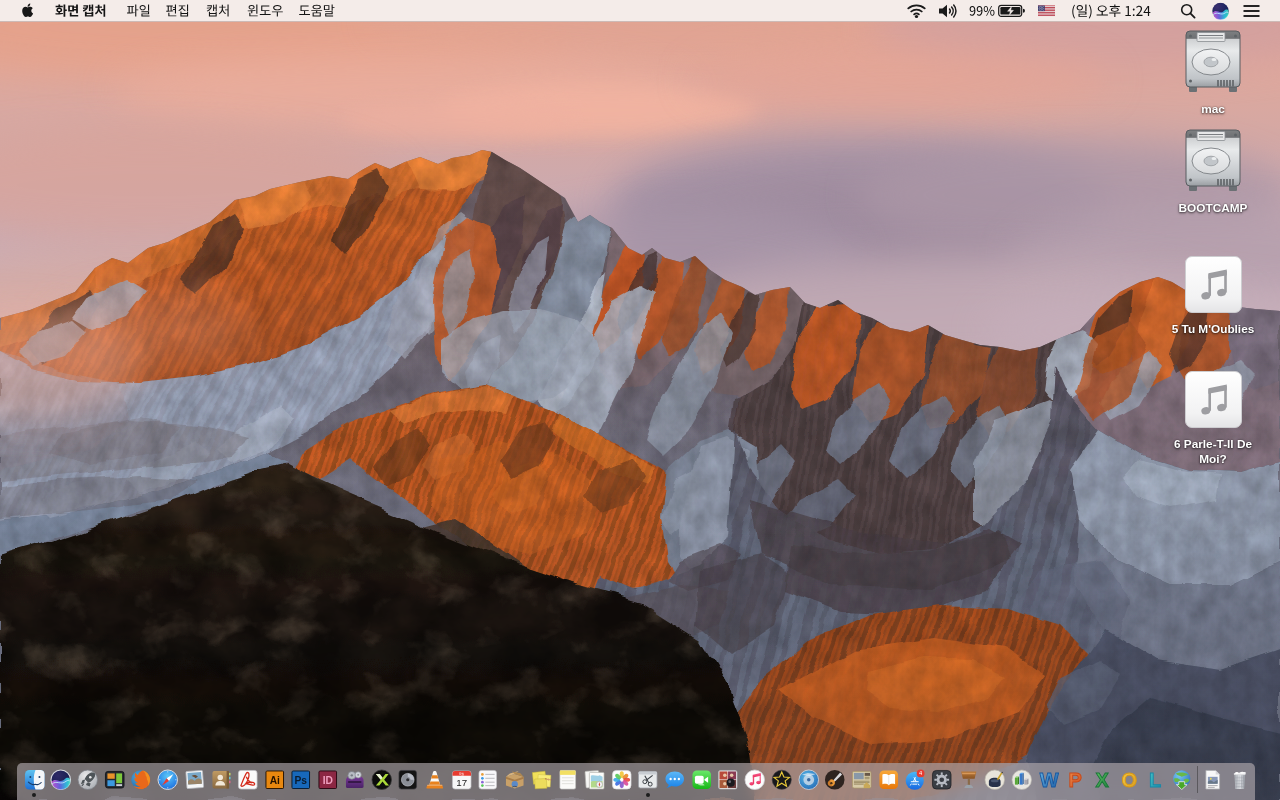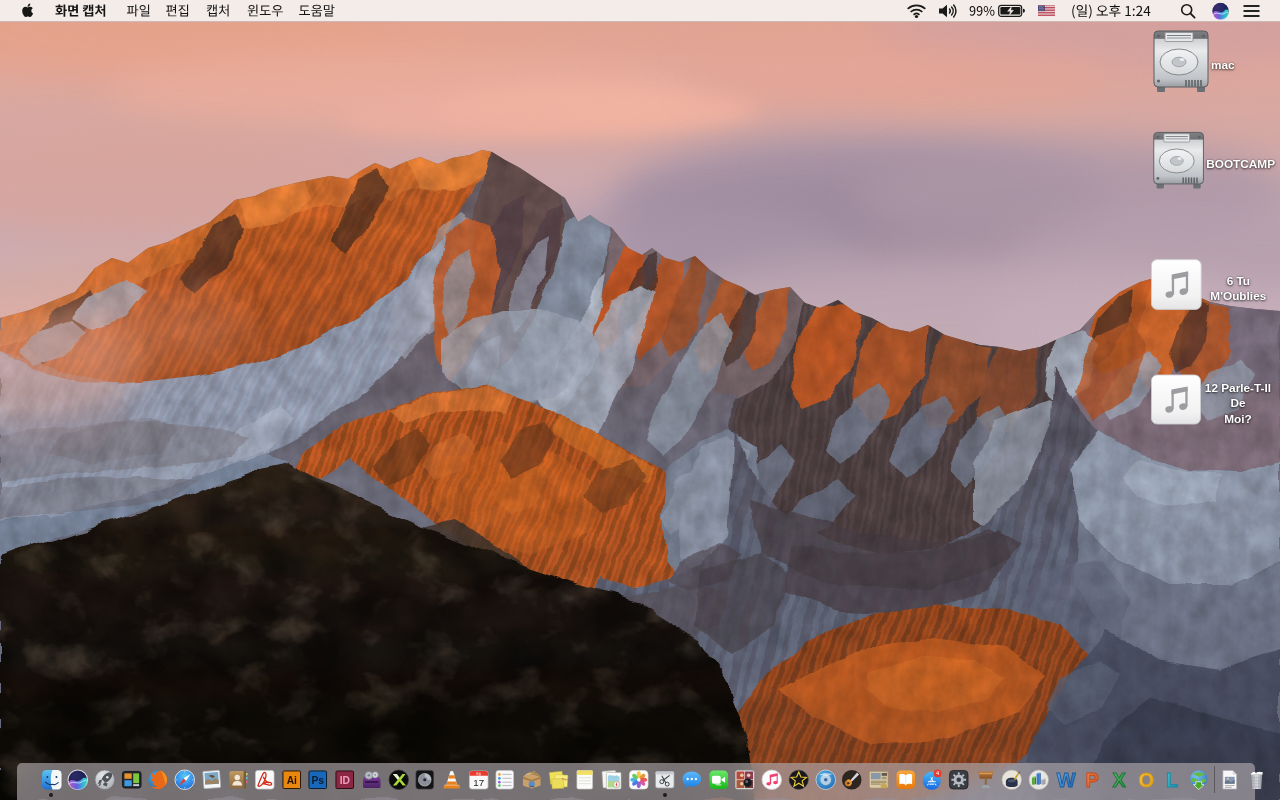--- a/index.html
+++ b/index.html
@@ -1,21 +1,21 @@
 <!DOCTYPE html>
 <html><head><meta charset="utf-8"><style>
 *{margin:0;padding:0;box-sizing:border-box}
 html,body{width:1280px;height:800px;overflow:hidden;font-family:"Liberation Sans",sans-serif}
 body{position:relative;background:#8a8a92}
 #wall{position:absolute;left:0;top:0}
 #menubar{position:absolute;left:0;top:0;width:1280px;height:22px}
 #dicons{position:absolute;right:5px;top:0;width:124px}
-.dicon{position:absolute;left:0;width:124px;display:flex;align-items:center}
+.dicon{position:absolute;left:0;width:124px;display:flex;flex-direction:column;align-items:center}
 .dlabel{margin-top:9px;font-size:11.8px;font-weight:bold;color:#fff;text-align:center;line-height:1.3;text-shadow:0 1px 2.5px rgba(0,0,0,0.7),0 0 2px rgba(0,0,0,0.45)}
-#dock{position:absolute;left:17px;top:763px;width:1238px;height:37px;background:rgba(174,167,171,0.66);border-radius:5px 5px 0 0;display:flex;align-items:center;padding:0 21px;backdrop-filter:blur(9px)}
+#dock{position:absolute;left:17px;top:763px;width:1238px;height:37px;background:rgba(174,167,171,0.66);border-radius:5px 5px 0 0;display:flex;align-items:center;padding:0 4px;backdrop-filter:blur(9px)}
 .dicn{width:21.5px;height:21.5px;margin:0 2.6px;position:relative;flex:0 0 auto;margin-top:-4px}
 .dicn svg{display:block}
 .rdot{position:absolute;left:8.7px;bottom:-6.5px;width:4px;height:4px;border-radius:2px;background:#1c1c1c}
 .dsep{width:1px;height:27px;background:rgba(40,40,40,0.45);margin:0 1.5px;flex:0 0 auto;margin-top:-4px}
 </style></head>
 <body>
 <svg id="wall" width="1280" height="800" viewBox="0 0 1280 800">
 <defs>
 <linearGradient id="skyg" x1="0" y1="0" x2="0" y2="1">
   <stop offset="0" stop-color="#db9e91"></stop>
@@ -492,21 +492,21 @@
 <rect x="0.5" y="0.5" width="56" height="56" rx="6.5" fill="url(#MG1)" stroke="#cdcdd0" stroke-width="1"></rect>
 <g fill="#9d9da1">
           <ellipse cx="20.8" cy="39.8" rx="4.5" ry="3.6" transform="rotate(-14 20.8 39.8)"></ellipse>
           <ellipse cx="36.6" cy="36.6" rx="4.5" ry="3.6" transform="rotate(-14 36.6 36.6)"></ellipse>
           <polygon points="23.4,18.2 26,18.2 26,39.8 23.4,39.8"></polygon>
           <polygon points="39.2,15 41.8,15 41.8,36.6 39.2,36.6"></polygon>
           <polygon points="23.4,17.2 41.8,13.6 41.8,19.2 23.4,22.8"></polygon>
         </g>
 </svg>
       <div class="dlabel">
-        <div>6 Tu M'Oublies</div>
+        <div>5 Tu M'Oublies</div>
       </div>
     </div>
     <div class="dicon" style="top:371px">
       <svg width="57" height="57" viewBox="0 0 57 57">
 <defs>
           <linearGradient id="MG2" x1="0" y1="0" x2="0" y2="1">
             <stop offset="0" stop-color="#ffffff"></stop>
             <stop offset="0.75" stop-color="#f2f2f3"></stop>
             <stop offset="1" stop-color="#e4e4e6"></stop>
           </linearGradient>
@@ -514,21 +514,21 @@
 <rect x="0.5" y="0.5" width="56" height="56" rx="6.5" fill="url(#MG2)" stroke="#cdcdd0" stroke-width="1"></rect>
 <g fill="#9d9da1">
           <ellipse cx="20.8" cy="39.8" rx="4.5" ry="3.6" transform="rotate(-14 20.8 39.8)"></ellipse>
           <ellipse cx="36.6" cy="36.6" rx="4.5" ry="3.6" transform="rotate(-14 36.6 36.6)"></ellipse>
           <polygon points="23.4,18.2 26,18.2 26,39.8 23.4,39.8"></polygon>
           <polygon points="39.2,15 41.8,15 41.8,36.6 39.2,36.6"></polygon>
           <polygon points="23.4,17.2 41.8,13.6 41.8,19.2 23.4,22.8"></polygon>
         </g>
 </svg>
       <div class="dlabel">
-        <div>12 Parle-T-Il De</div>
+        <div>6 Parle-T-Il De</div>
         <div>Moi?</div>
       </div>
     </div>
   </div>
 <div id="dock">
     <div class="dicn">
       <svg width="21.5" height="21.5" viewBox="0 0 22 22">
         <defs>
           <linearGradient id="fnd" x1="0" y1="0" x2="0" y2="1">
             <stop offset="0" stop-color="#5fc3f0"></stop>

